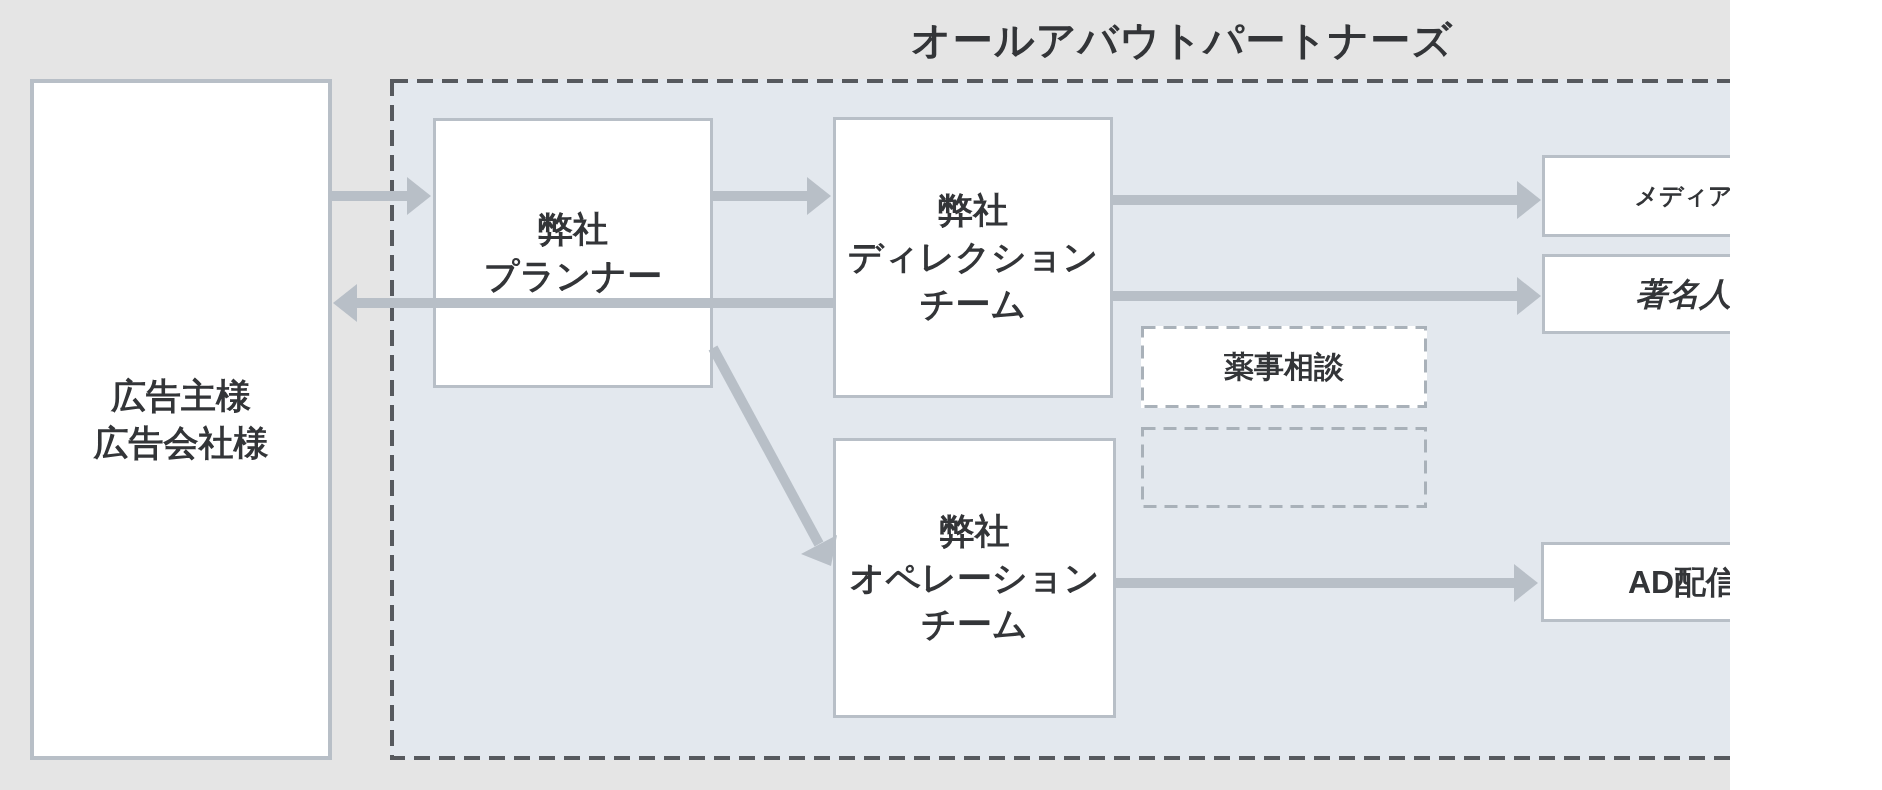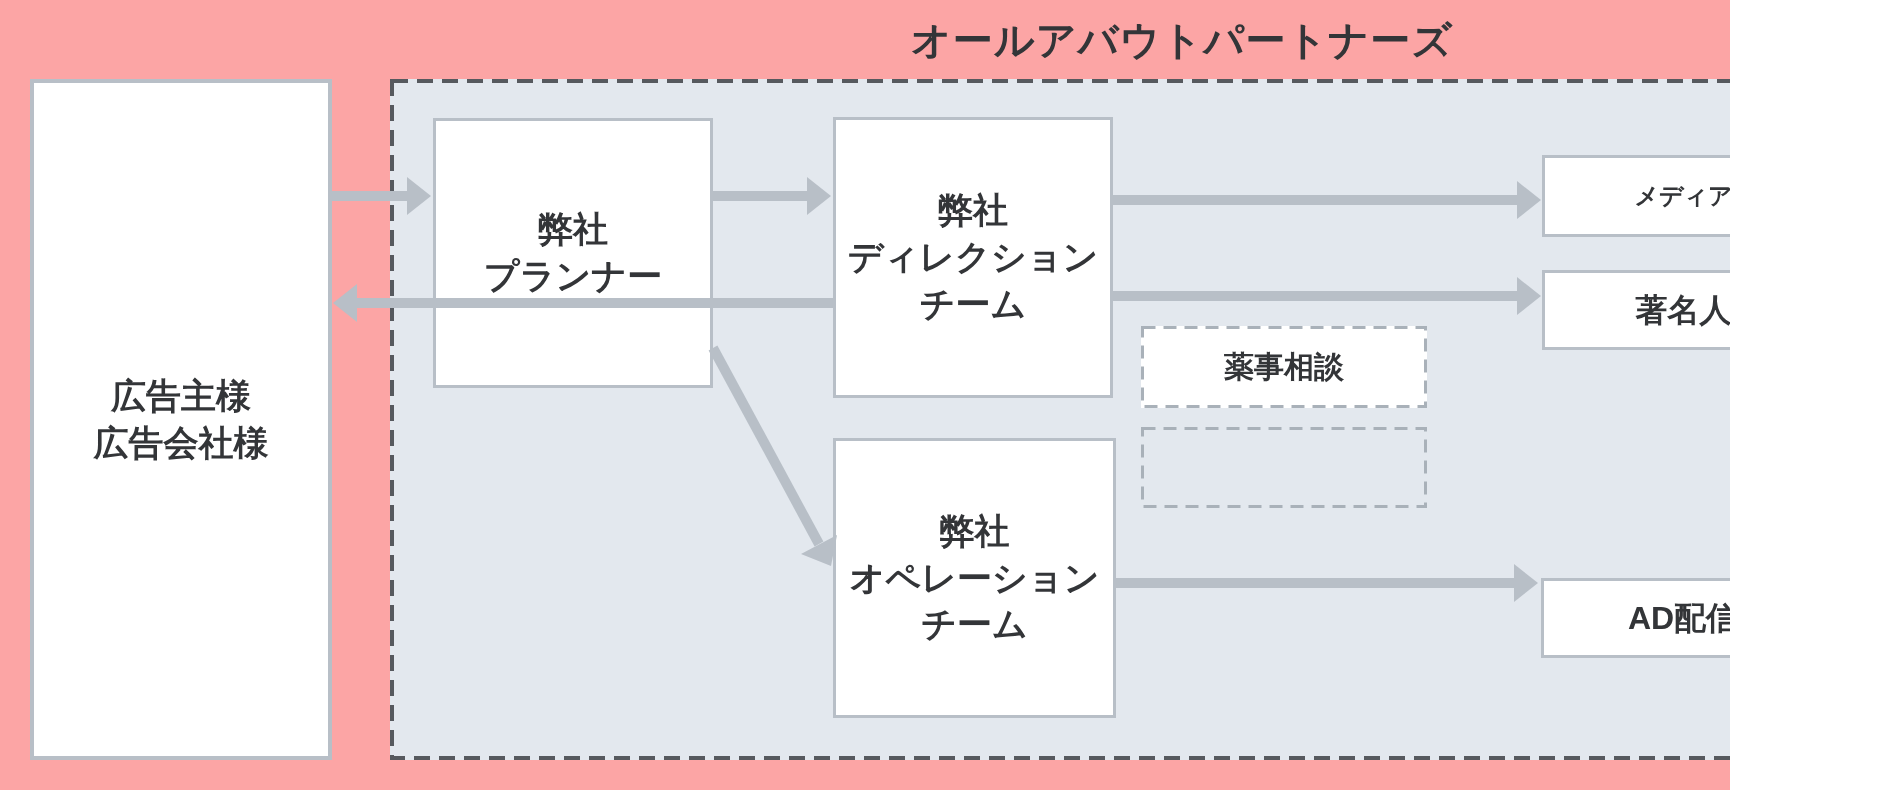--- a/index.html
+++ b/index.html
@@ -1,19 +1,19 @@
 <!DOCTYPE html>
 <html><head>
 <meta charset="utf-8">
 <style>
   html,body{margin:0;padding:0;background:#ffffff;}
   .canvas{
     position:relative;
     width:1730px;height:790px;
-    background:#fca5a5;
+    background:#e5e5e5;
     font-family:"Liberation Sans","DejaVu Sans",sans-serif;
     overflow:hidden;
   }
   .title{
     position:absolute;
     left:1182px;top:13px;
     transform:translateX(-50%);
     font-size:40px;font-weight:700;
     color:#333538;
     white-space:nowrap;
@@ -36,22 +36,22 @@
     line-height:1.34;
   }
   .solid{border:3px solid #b8bfc7;}
   .node-client{left:30px;top:79px;width:302px;height:681px;border-width:4px;font-size:35px;}
   .node-planner{left:433px;top:118px;width:280px;height:270px;font-size:35px;}
   .node-direction{left:833px;top:117px;width:280px;height:281px;font-size:35px;}
   .node-operation{left:833px;top:438px;width:283px;height:280px;font-size:35px;}
   .node-pharma{left:1141px;top:326px;width:286px;height:82px;font-size:30px;}
   .node-legal{left:1141px;top:427px;width:286px;height:81px;font-size:30px;}
   .node-media{left:1542px;top:155px;width:283px;height:82px;font-size:24px;}
-  .node-celebrity{left:1542px;top:270px;width:283px;height:80px;font-size:32px;}
-  .node-ad{left:1541px;top:542px;width:284px;height:80px;font-size:32px;margin-top:36px;}
+  .node-celebrity{left:1542px;top:254px;width:283px;height:80px;font-size:32px;font-style:italic;}
+  .node-ad{left:1541px;top:542px;width:284px;height:80px;font-size:32px;}
   .overlay{
     position:absolute;left:0;top:0;width:1882px;height:790px;
     pointer-events:none;
   }
 </style>
 </head>
 <body>
 
 <div class="canvas">
 

